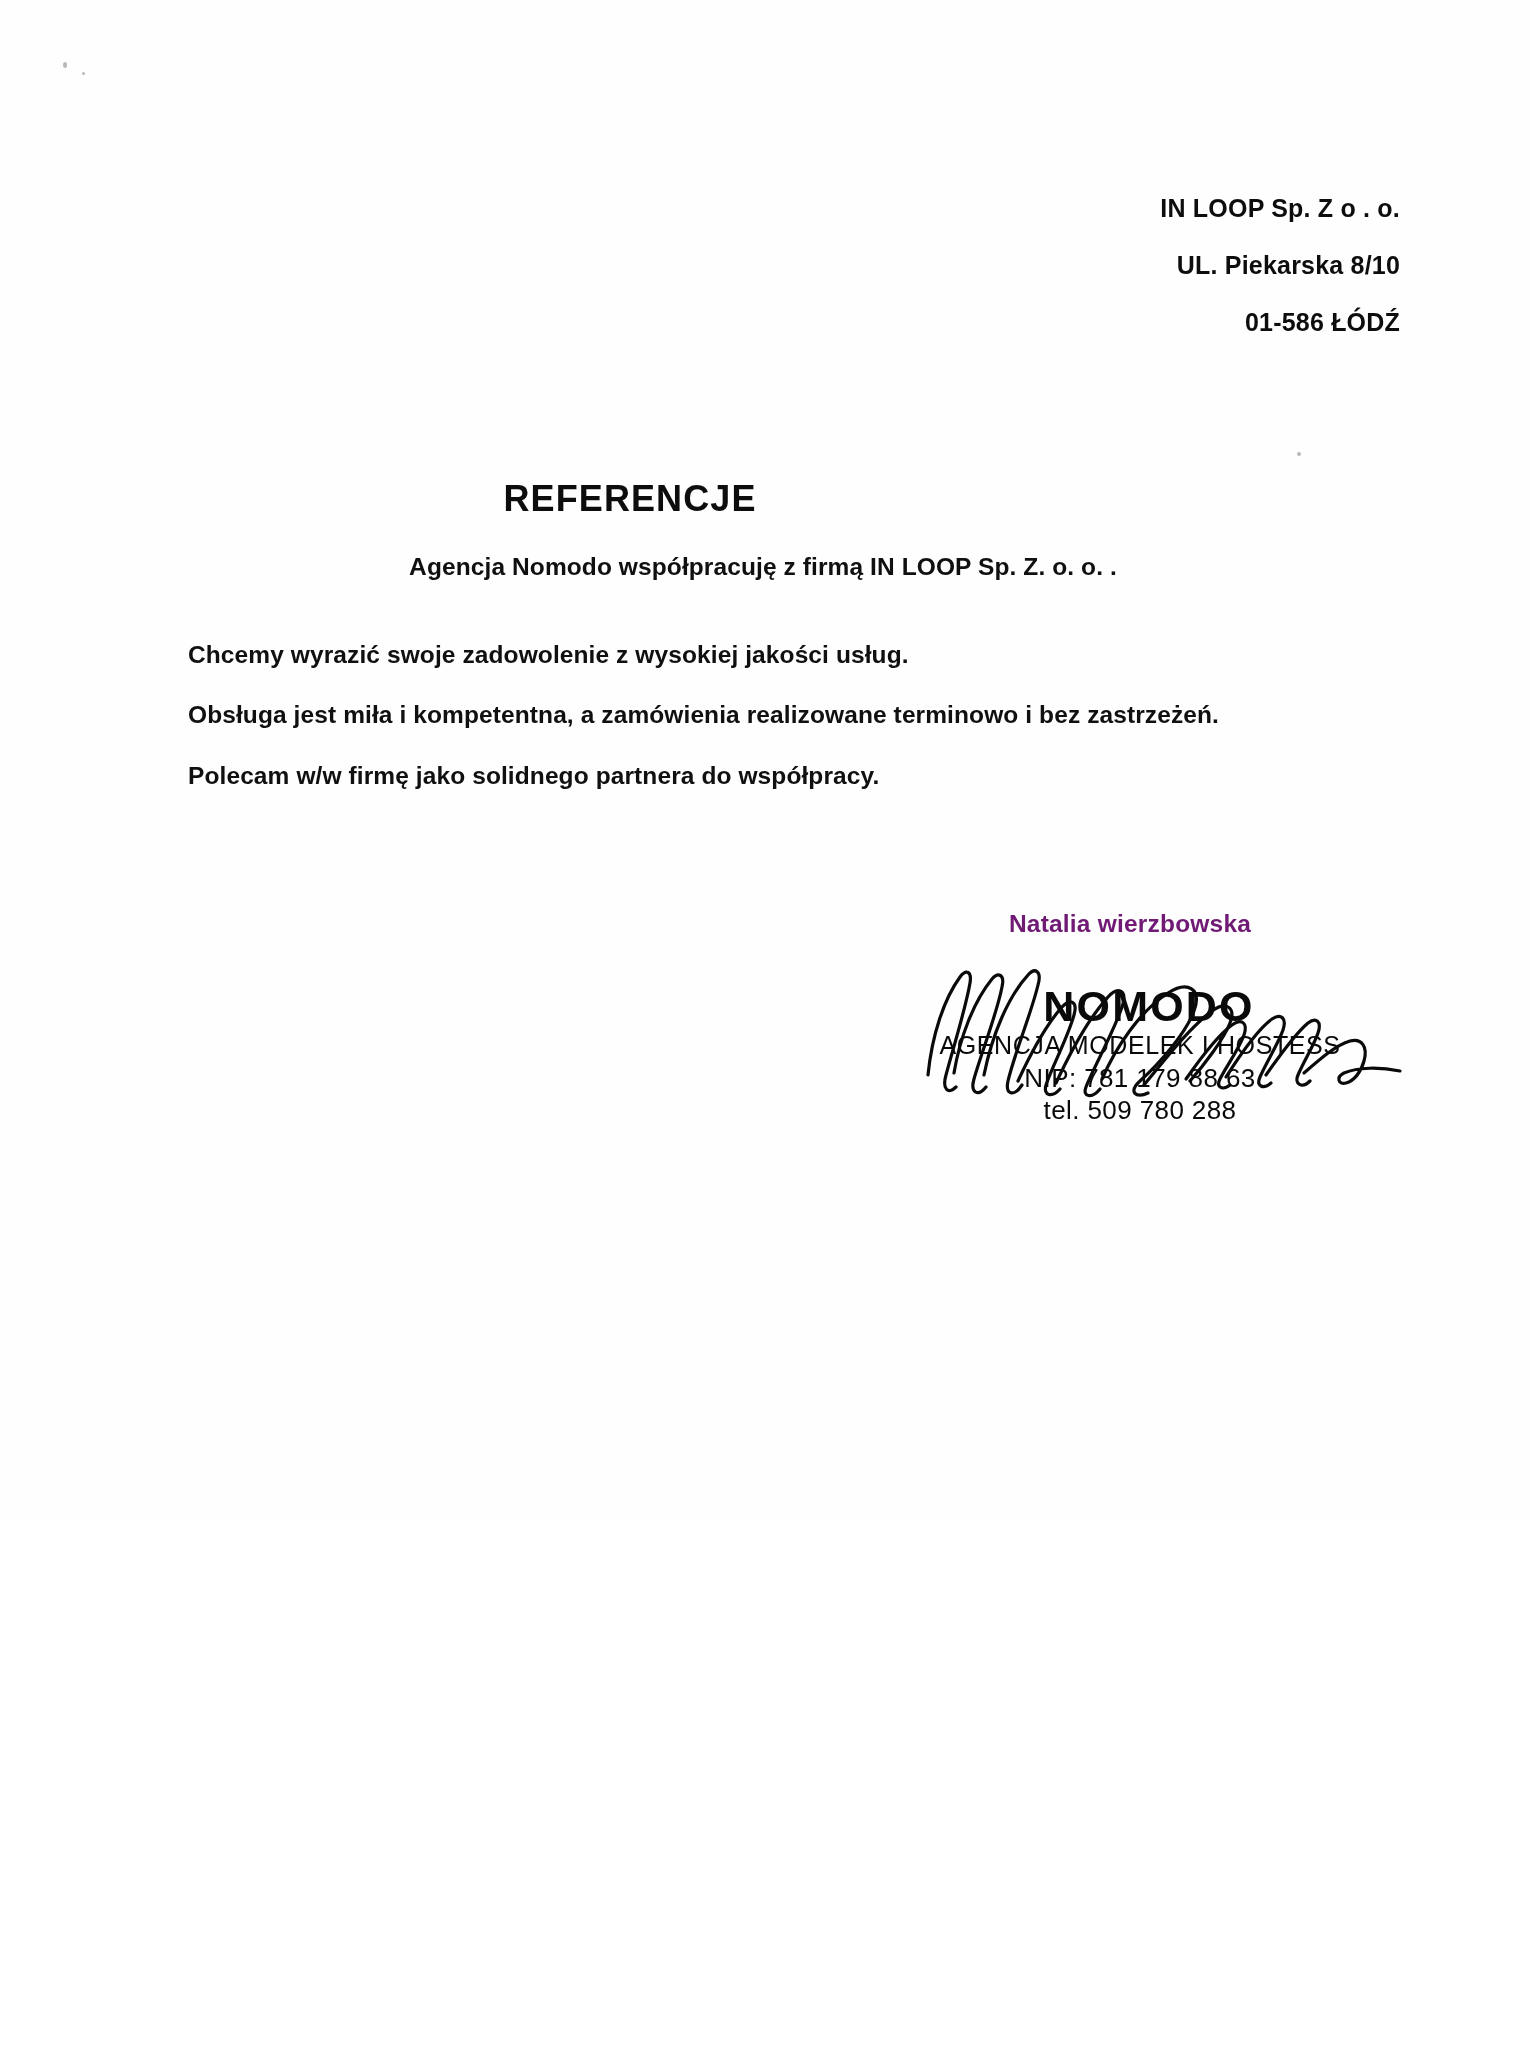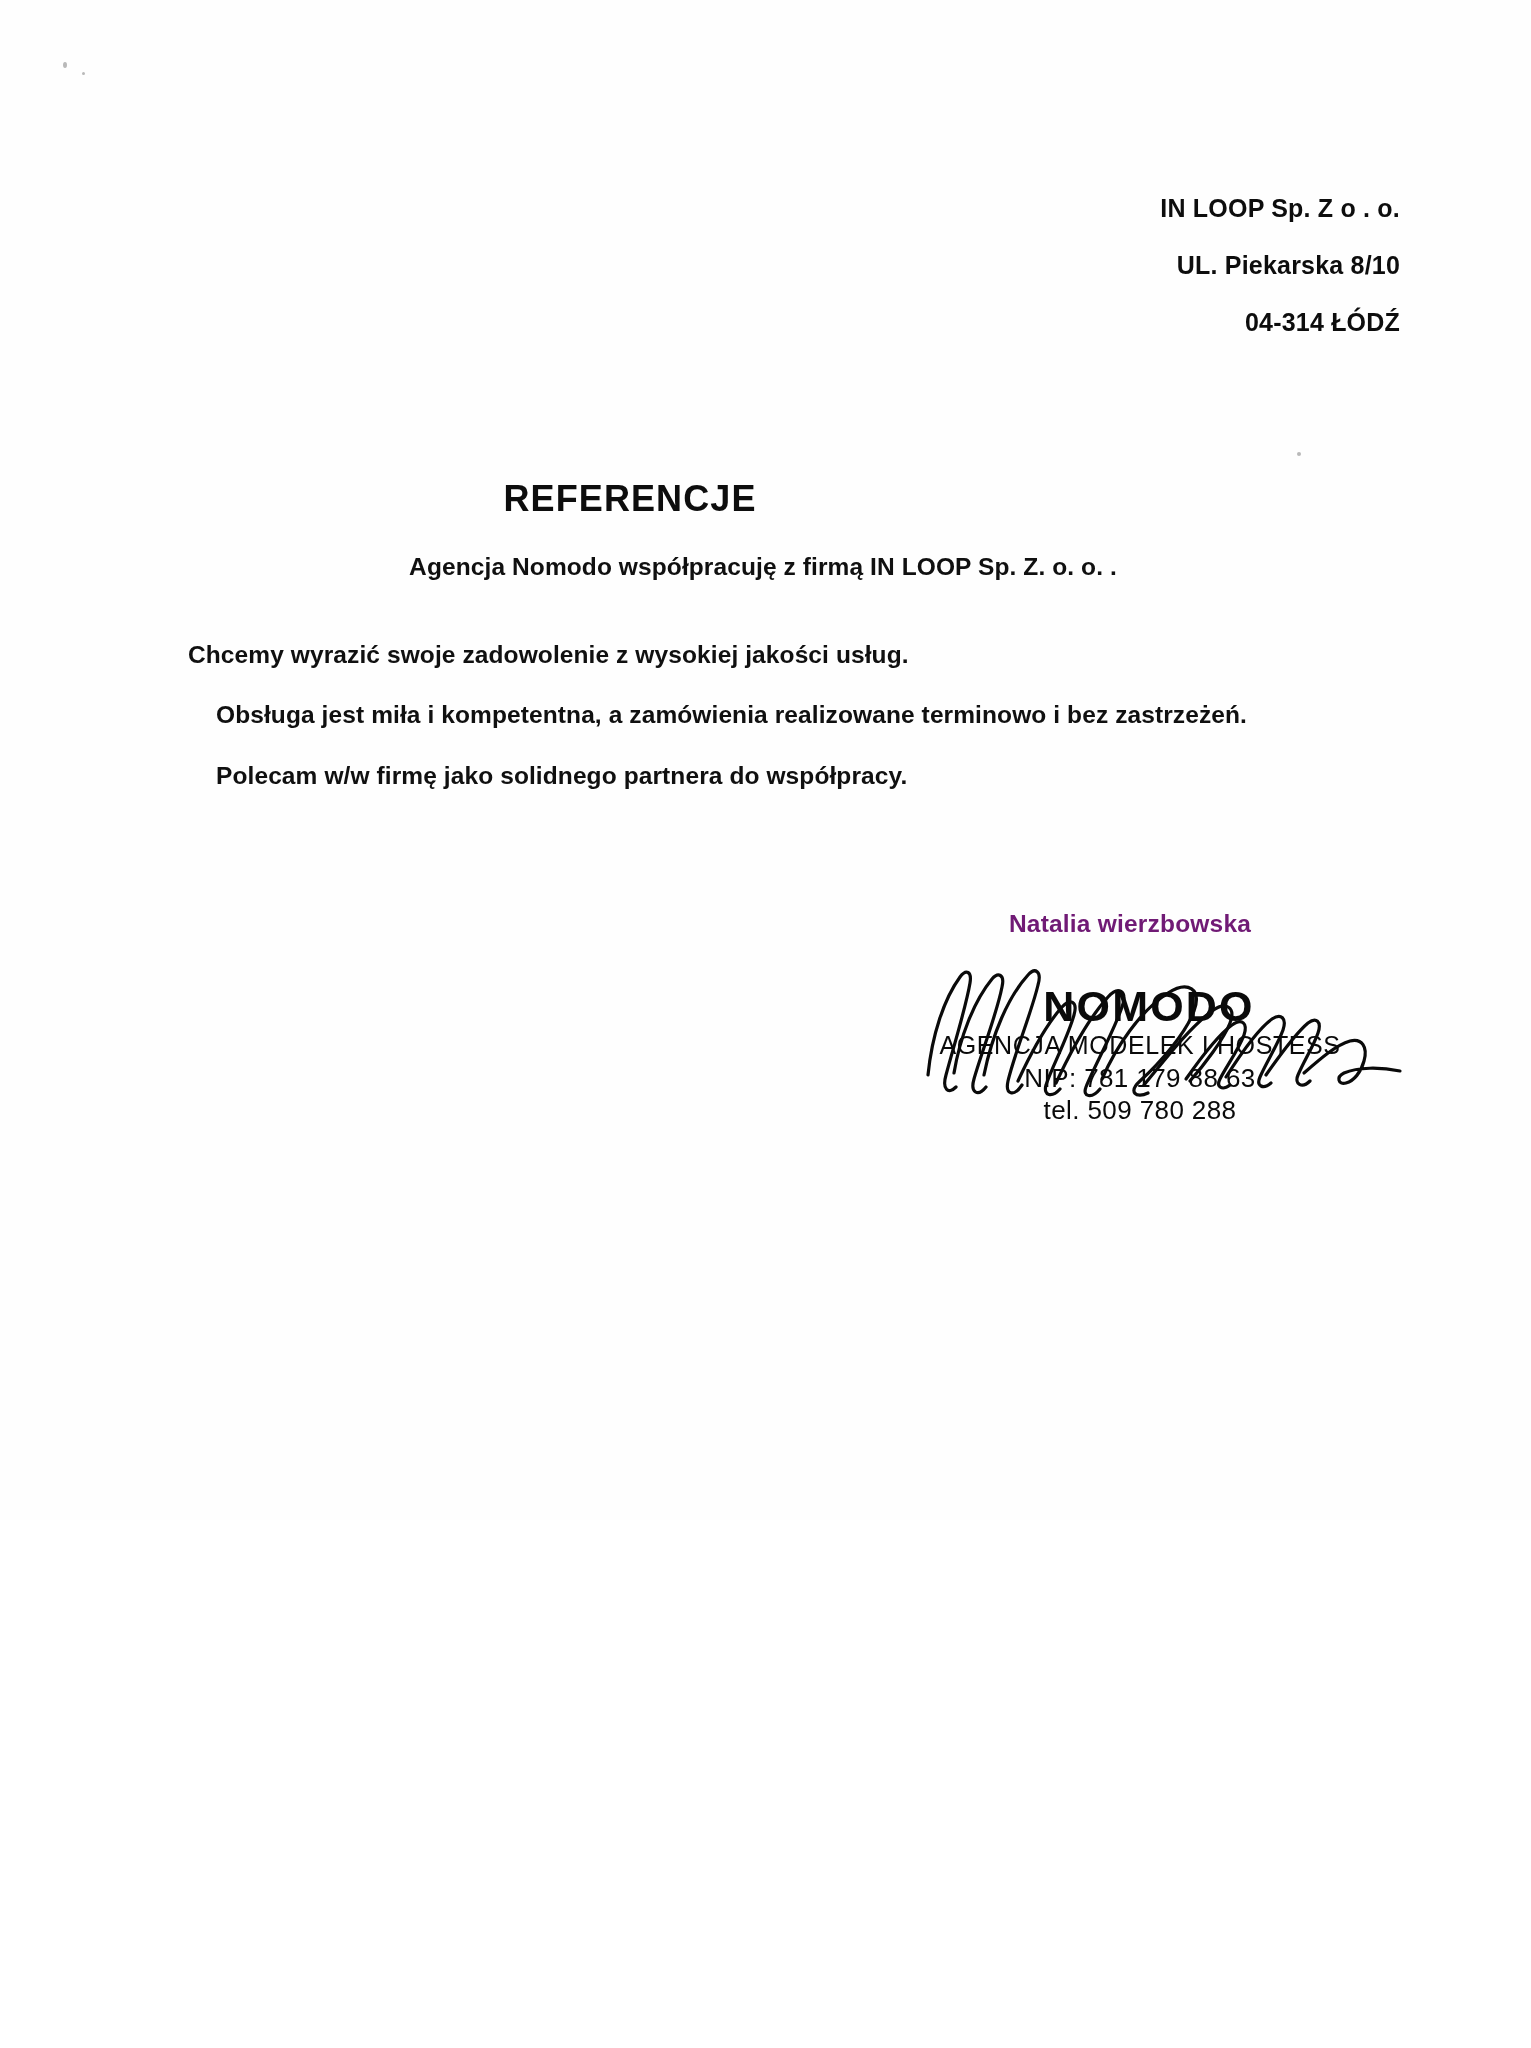--- a/index.html
+++ b/index.html
@@ -70,21 +70,21 @@
   .body-block .para {
     font-size: 24.5px;
     font-weight: bold;
     line-height: 1.0;
     color: #101010;
     letter-spacing: 0.1px;
     white-space: nowrap;
   }
   .intro-para { margin-bottom: 0; text-align: center; }
   .statement-block { margin-top: 63px; }
-  .statement-block .para + .para { margin-top: 36px; margin-left: 28px; }
+  .statement-block .para + .para { margin-top: 36px; }
 
   
   .signer-name {
     position: absolute;
     left: 860px;
     top: 910px;
     width: 540px;
     text-align: center;
     font-size: 24.5px;
     font-weight: bold;
@@ -154,21 +154,21 @@
   <div class="speck" style="left:82px;  top:72px;  width:3px; height:3px;"></div>
   <div class="speck" style="left:1297px;top:452px; width:4px; height:4px;"></div>
   <div class="speck" style="left:1345px;top:1607px;width:4px; height:4px;"></div>
   <div class="speck" style="left:1310px;top:1594px;width:3px; height:3px;"></div>
   <div class="speck" style="left:140px; top:1703px;width:4px; height:4px;"></div>
   <div class="speck" style="left:1306px;top:1663px;width:3px; height:3px;"></div>
 
   <div class="letterhead">
     <div class="line">IN LOOP Sp. Z o . o.</div>
     <div class="line">UL. Piekarska 8/10</div>
-    <div class="line">04-314 ŁÓDŹ</div>
+    <div class="line">01-586 ŁÓDŹ</div>
   </div>
 
   <div class="doc-title">REFERENCJE</div>
 
   <div class="body-block">
     <div class="para intro-para">Agencja Nomodo współpracuję z firmą IN LOOP Sp. Z. o. o. .</div>
     <div class="statement-block">
       <div class="para">Chcemy wyrazić swoje zadowolenie z wysokiej jakości usług.</div>
       <div class="para">Obsługa jest miła i kompetentna, a zamówienia realizowane terminowo i bez zastrzeżeń.</div>
       <div class="para">Polecam w/w firmę jako solidnego partnera do współpracy.</div>

